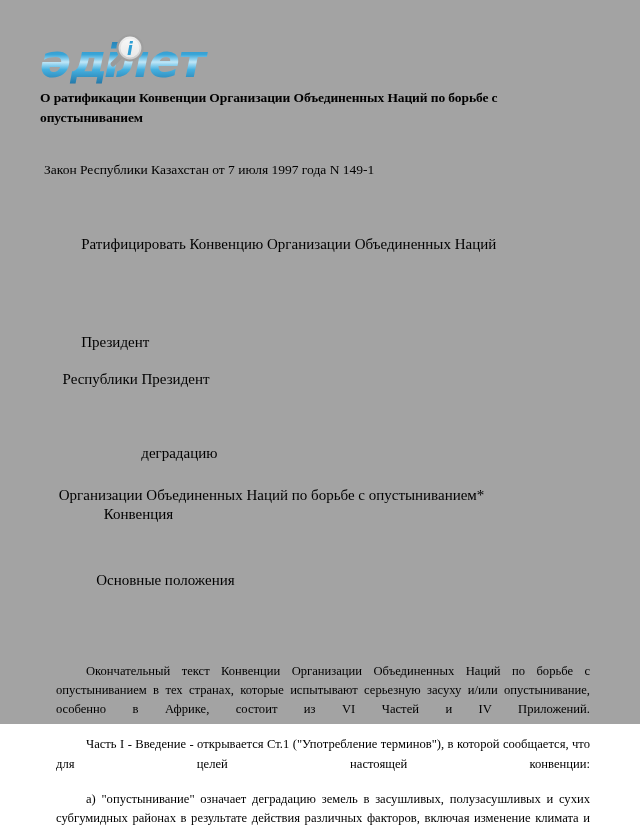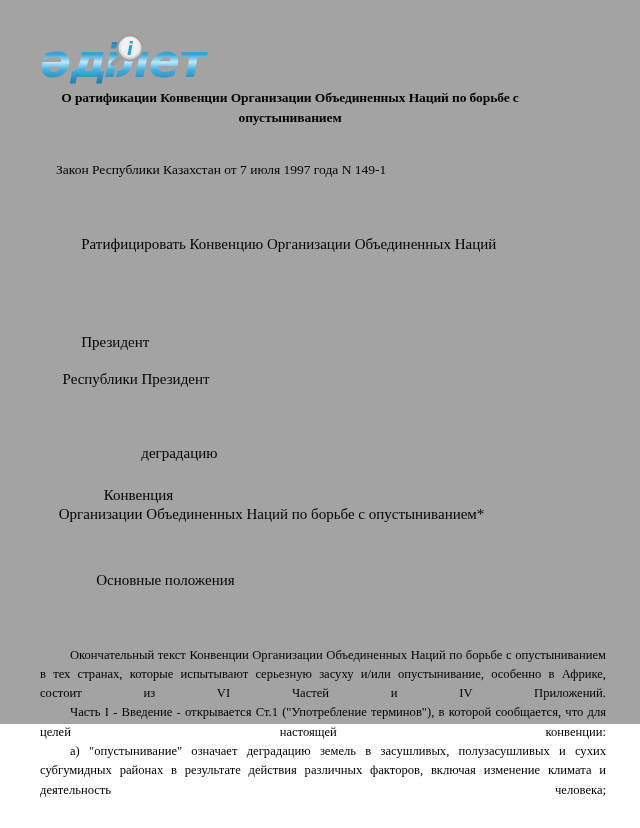--- a/index.html
+++ b/index.html
@@ -45,27 +45,27 @@
   }
 
   .doc-title {
     font-family: "Liberation Serif", "DejaVu Serif", serif;
     font-weight: bold;
     font-size: 13.5px;
     line-height: 20px;
     letter-spacing: -0.1px;
     margin: 0 0 0 0;
     width: 500px;
-    text-align: center;
+    text-align: left;
   }
 
   .doc-subtitle {
     font-size: 13.5px;
     line-height: 18px;
-    margin: 33px 0 0 16px;
+    margin: 33px 0 0 4px;
   }
 
   .block {
     font-size: 15px;
     line-height: 18.5px;
     white-space: pre-wrap;
     margin: 0;
   }
 
   .spacer-lg { height: 37px; }
@@ -76,21 +76,21 @@
   
   .main-text {
     font-size: 12.6px;
     line-height: 19.3px;
     text-align: justify;
     text-justify: inter-word;
     margin: 0;
     width: 566px;
   }
   .main-text p {
-    margin: 0;
+    margin: 16px;
     text-align: justify;
     text-indent: 30px;
   }
   .last-line-stretch {
     display: block;
     text-align-last: justify;
   }
 </style>
 </head>
 <body>
@@ -144,22 +144,22 @@
       <span>     Президент</span><br>
       <span>Республики Президент</span>
     </div>
 
     <div class="spacer-lg"></div>
 
     <div class="block center-ish">                           деградацию</div>
 
     <div class="spacer-md"></div>
 
+    <div class="block center-ish">     Организации Объединенных Наций по борьбе с опустыниванием*</div>
     <div class="block center-ish">                 Конвенция</div>
-    <div class="block center-ish">     Организации Объединенных Наций по борьбе с опустыниванием*</div>
 
     <div class="spacer-md"></div>
 
 
     <div class="spacer-md"></div>
 
     <div class="block center-ish">               Основные положения</div>
 
     <div style="height:56px"></div>
 

